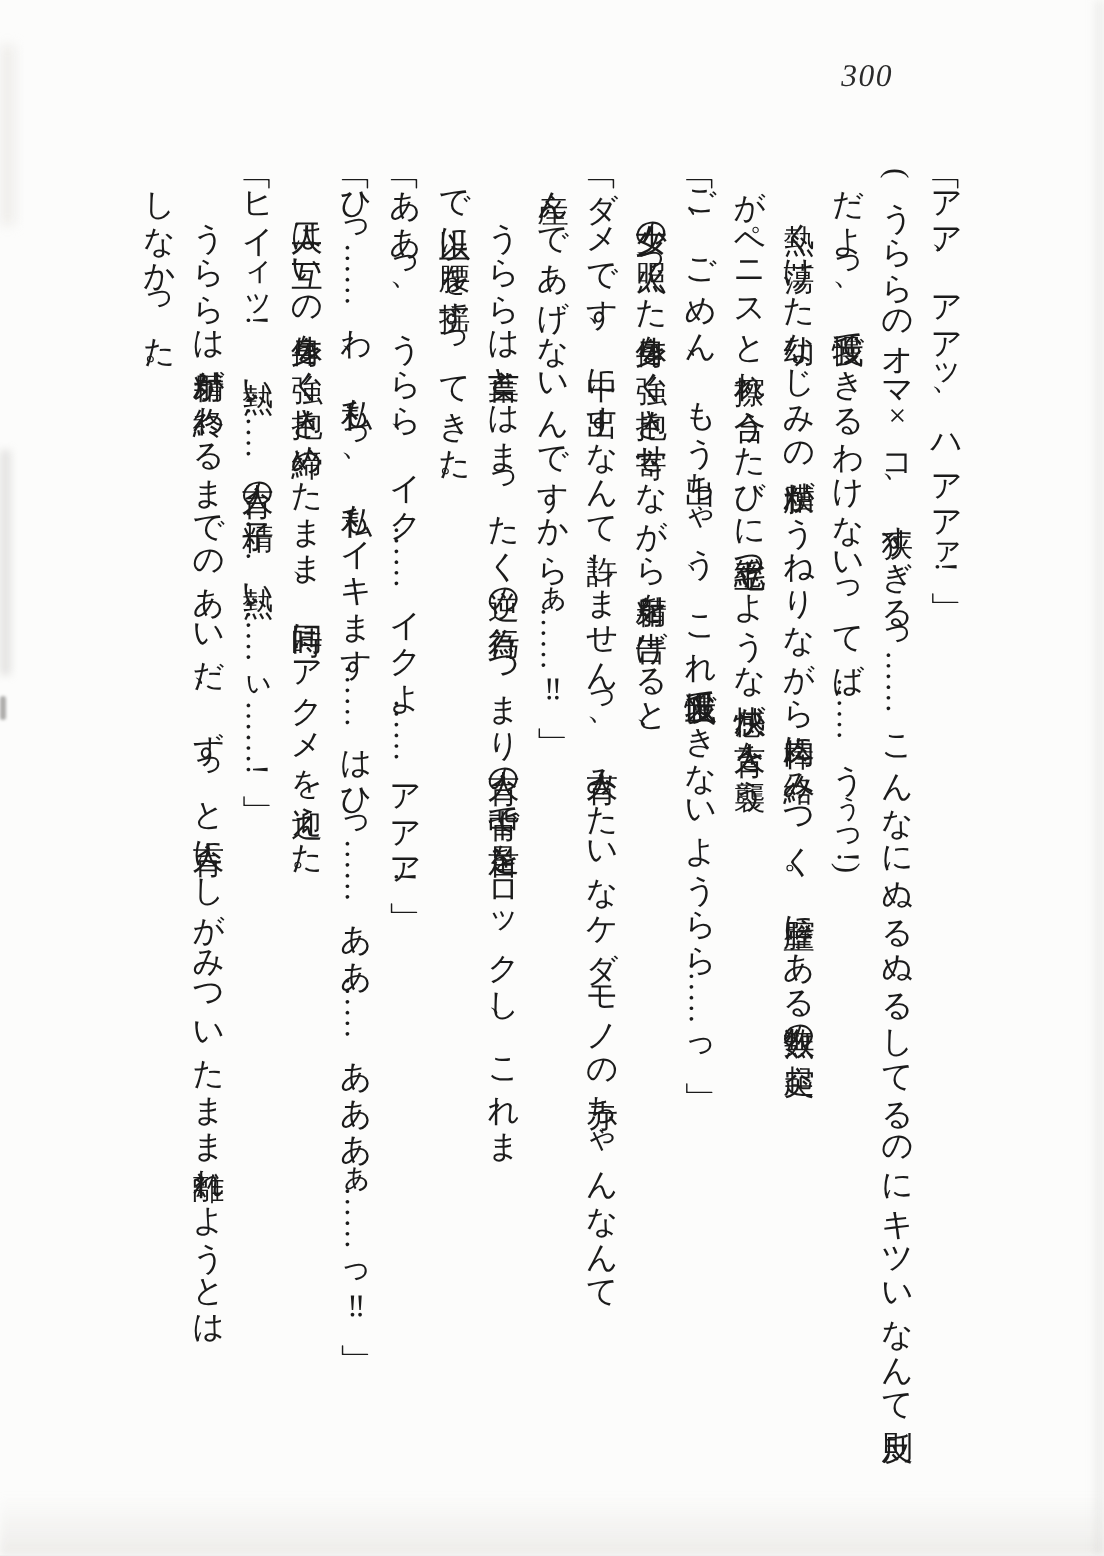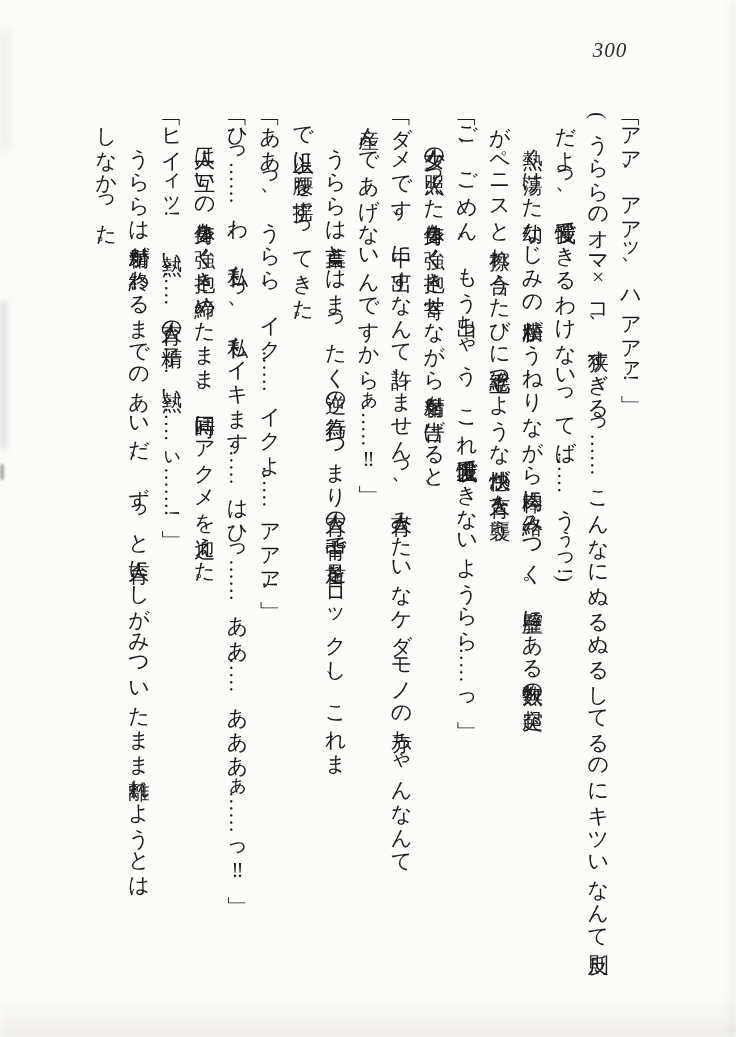--- a/index.html
+++ b/index.html
@@ -43,21 +43,21 @@
   }
   .smudge-topleft {
     left: 0; top: 30px; width: 10px; height: 120px;
     background: rgba(225,223,219,0.5);
     filter: blur(4px);
   }
 
   #page-number {
     position: absolute;
     top: 38px;
-    left: 590px;
+    left: 558px;
     width: 40px;
     text-align: center;
     font-size: 21px;
     font-style: italic;
     color: #2b2b2b;
     letter-spacing: 1px;
   }
 
   #text-block {
     position: absolute;

